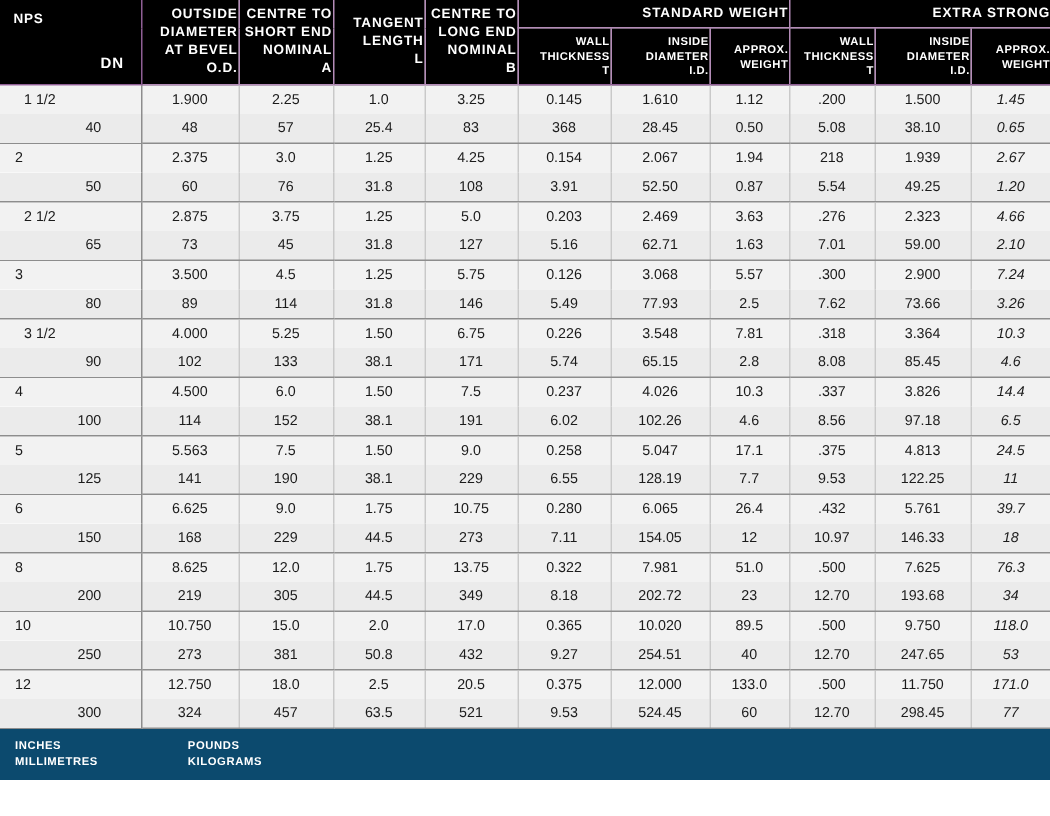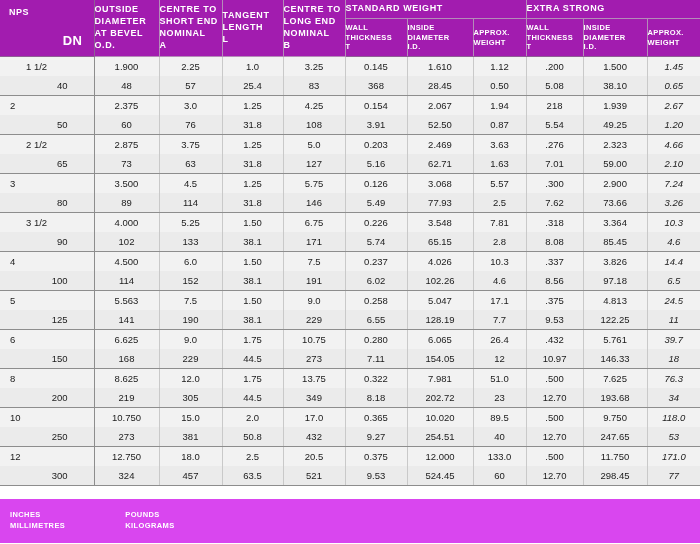--- a/index.html
+++ b/index.html
@@ -13,27 +13,27 @@
   .sheet{width:700px;height:544px;position:relative;box-sizing:border-box;}
 
   table.pipe{
     width:700px;
     border-collapse:collapse;
     table-layout:fixed;
   }
 
   
   thead th{
-    background:#a21caf;
+    background:#000000;
     color:#ffffff;
     font-size:7.5px;
     font-weight:bold;
     letter-spacing:.35px;
     line-height:1.32;
-    text-align:left;
+    text-align:right;
     vertical-align:middle;
     padding:0;
     border-right:1px solid #b48cb8;
     border-bottom:1px solid #8f5f95;
   }
   thead th.grouptop{
     font-size:9px;
     letter-spacing:.6px;
     height:18px;
     border-bottom:1px solid #b48cb8;
@@ -46,21 +46,21 @@
     position:relative;
     height:56px;
     padding:0;
   }
   .npscell .nps{
     position:absolute;left:9px;top:7px;
     font-size:9px;letter-spacing:.5px;
   }
   .npscell .dn{
     position:absolute;right:11px;bottom:7px;
-    font-size:13px;letter-spacing:.5px;margin-top:36px;
+    font-size:10px;letter-spacing:.5px;margin-top:36px;
   }
 
   
   tbody td{
     font-size:9.5px;
     color:#1b1b1b;
     text-align:center;
     padding:0;
     height:19px;
     line-height:19px;
@@ -77,37 +77,36 @@
   
   td.lblcol{
     border-right:1px solid #8d8d8d;
     position:relative;
   }
   td.lblcol .nps{
     display:block;
     text-align:left;
     padding-left:10px;
   }
-  td.lblcol .nps.indent{padding-left:26px;}
+  td.lblcol .nps.indent{padding-left:16px;}
   td.lblcol .dn{
     display:block;
     text-align:right;
     padding-right:26px;
   }
 
   
   .legend{
-    background:#d946ef;
+    background:#0c4a6e;
     color:#ffffff;
-    height:44px;
+    height:34px;
     display:flex;
     align-items:center;
     padding-left:10px;
     box-sizing:border-box;
-    margin-top:13px;
   }
   .legend .col{
     font-size:7.5px;
     font-weight:bold;
     line-height:1.45;
     letter-spacing:.4px;
   }
   .legend .col.second{margin-left:60px;}
   .legend .col span{display:block;}
 </style>
@@ -270,21 +269,21 @@
           <td>3.63</td>
           <td class="heavyleft">.276</td>
           <td>2.323</td>
           <td class="lastcol">4.66</td>
         </tr>
         <tr class="metric groupend">
           <td class="lblcol" colspan="2">
             <span class="dn">65</span>
           </td>
           <td>73</td>
-          <td>63</td>
+          <td>45</td>
           <td>31.8</td>
           <td>127</td>
           <td class="heavyleft">5.16</td>
           <td>62.71</td>
           <td>1.63</td>
           <td class="heavyleft">7.01</td>
           <td>59.00</td>
           <td class="lastcol">2.10</td>
         </tr>
         <tr class="imperial">

